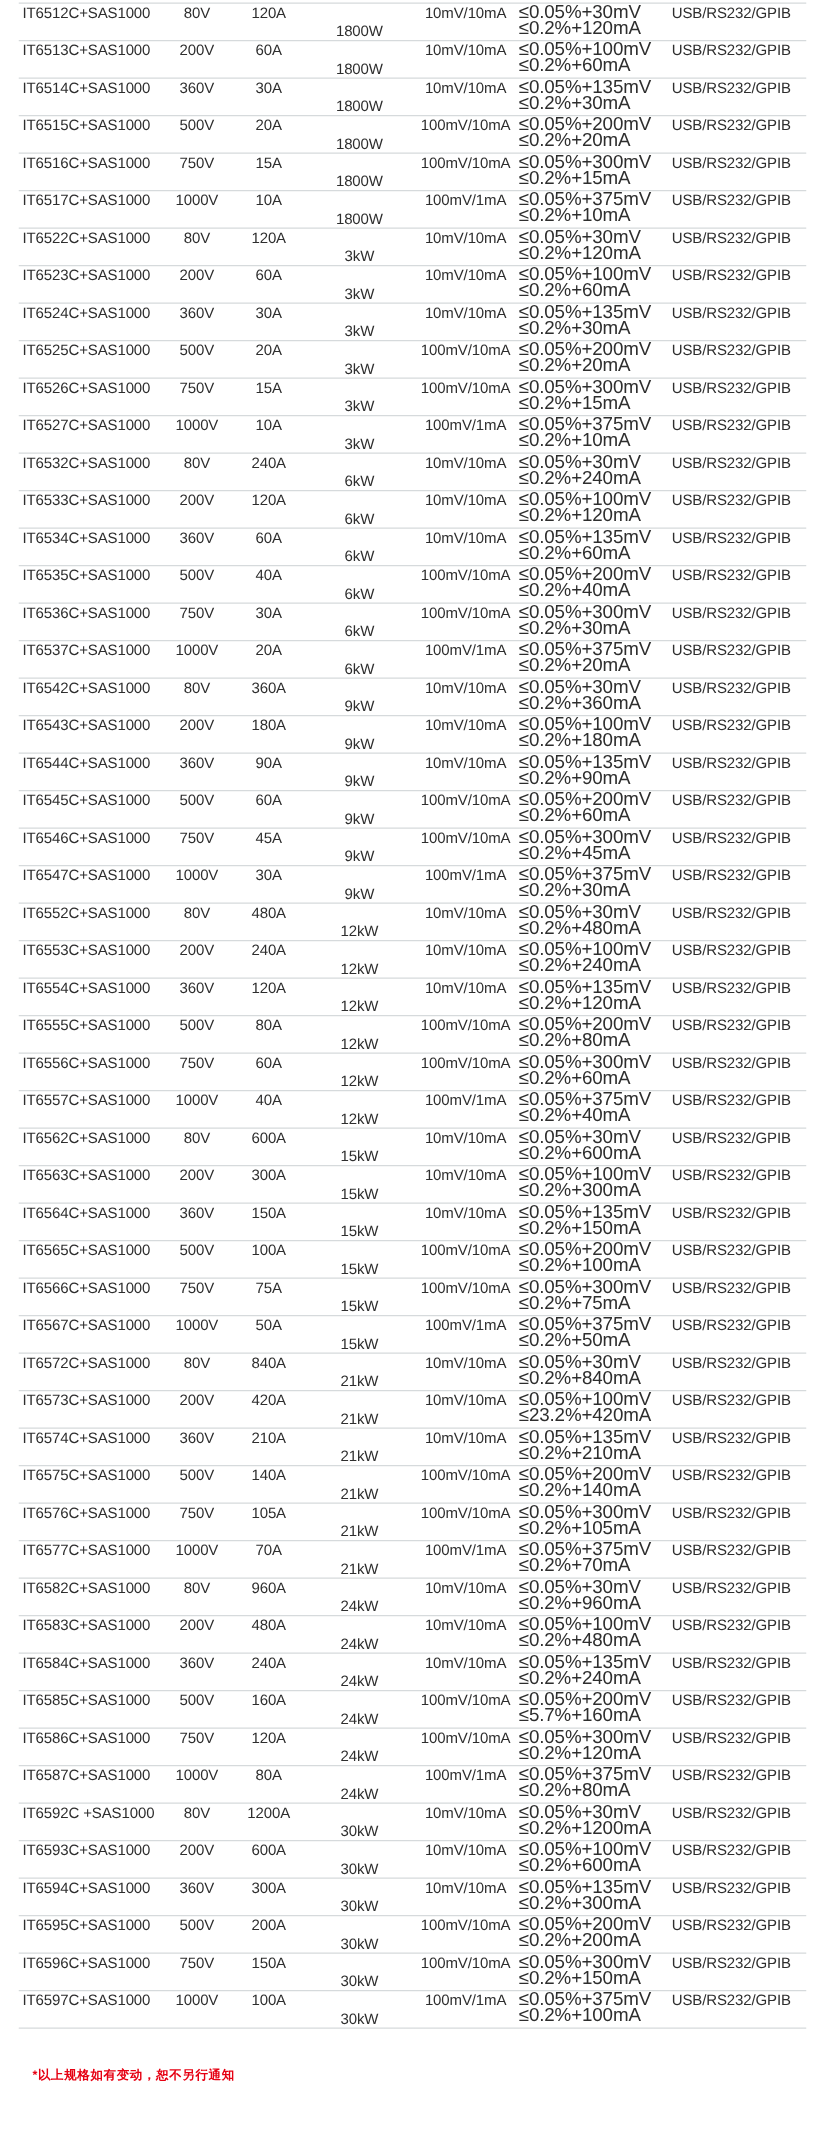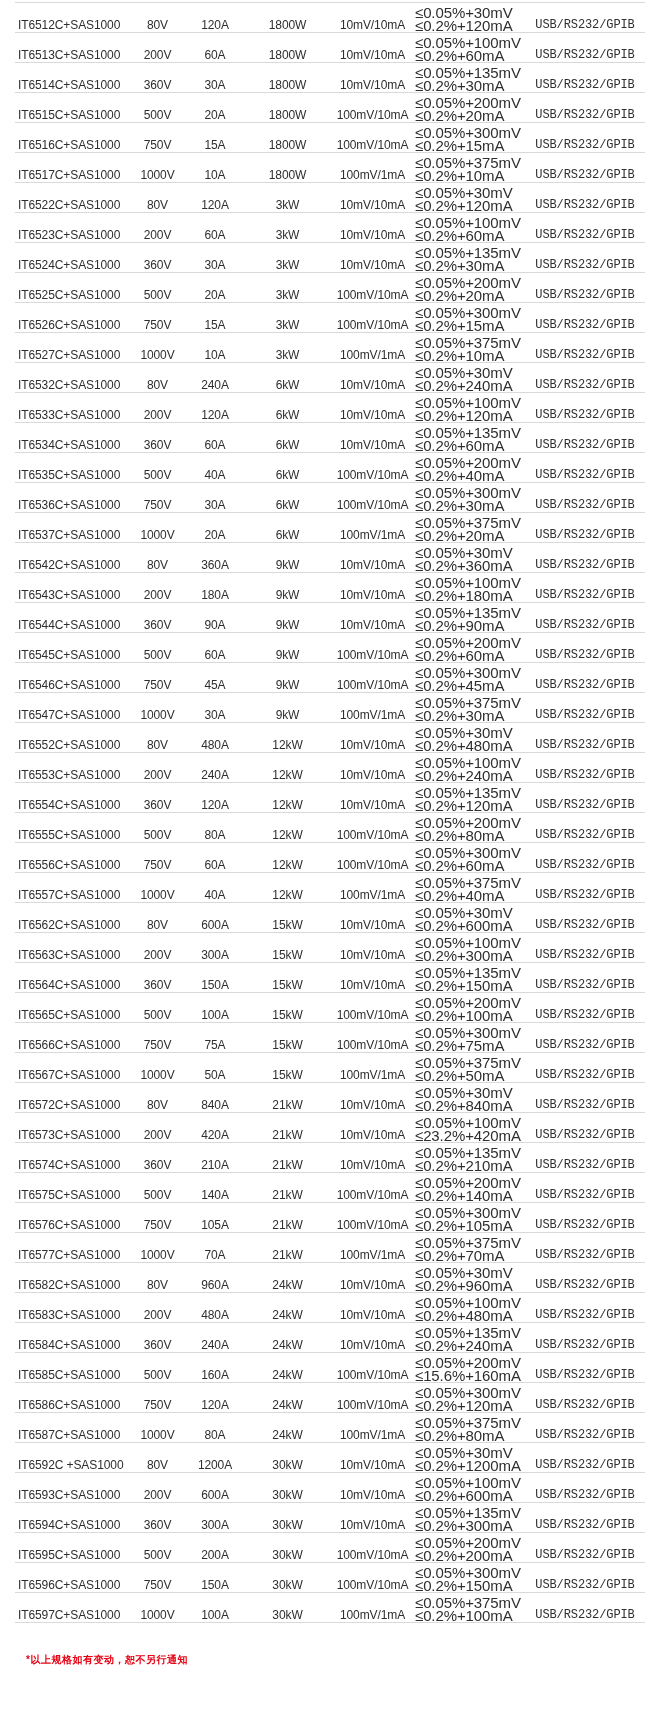--- a/index.html
+++ b/index.html
@@ -11,35 +11,35 @@
     overflow: hidden;
   }
   #spec-table {
     position: absolute;
     left: 15px; top: 2px;
     width: 630px;
     border-top: 1px solid #d6dadc;
   }
   .row {
     display: flex;
-    align-items: flex-end;
+    align-items: flex-start;
     height: 30px;
     border-bottom: 1px solid #d6dadc;
     color: #2e2e2e;
     letter-spacing: -0.1px;
   }
   .cell { font-size: 12px; text-align: center; white-space: nowrap; }
   .cell.model      { width: 115px; text-align: left; padding-left: 3px; }
   .cell.voltage    { width: 55px; }
   .cell.current    { width: 60px; }
   .cell.power      { width: 85px; margin-top: 15px; }
   .cell.resolution { width: 85px; }
   .cell.accuracy   { width: 110px; text-align: left; font-size: 15px; line-height: 13px; }
   .cell.accuracy .acc-line { display: block; }
-  .cell.interface  { width: 120px; font-family: Liberation Mono, monospace; }
+  .cell.interface  { width: 120px; }
   #footnote {
     position: absolute;
     left: 26px; top: 1653px;
     font-size: 10px;
     font-weight: bold;
     letter-spacing: 0.5px;
     white-space: nowrap;
   }
 </style>
 </head>
@@ -587,21 +587,21 @@
       <div class="cell interface">USB/RS232/GPIB</div>
     </div>
     <div class="row">
       <div class="cell model">IT6585C+SAS1000</div>
       <div class="cell voltage">500V</div>
       <div class="cell current">160A</div>
       <div class="cell power">24kW</div>
       <div class="cell resolution">100mV/10mA</div>
       <div class="cell accuracy">
         <span class="acc-line">≤0.05%+200mV</span>
-        <span class="acc-line">≤15.6%+160mA</span>
+        <span class="acc-line">≤5.7%+160mA</span>
       </div>
       <div class="cell interface">USB/RS232/GPIB</div>
     </div>
     <div class="row">
       <div class="cell model">IT6586C+SAS1000</div>
       <div class="cell voltage">750V</div>
       <div class="cell current">120A</div>
       <div class="cell power">24kW</div>
       <div class="cell resolution">100mV/10mA</div>
       <div class="cell accuracy">

